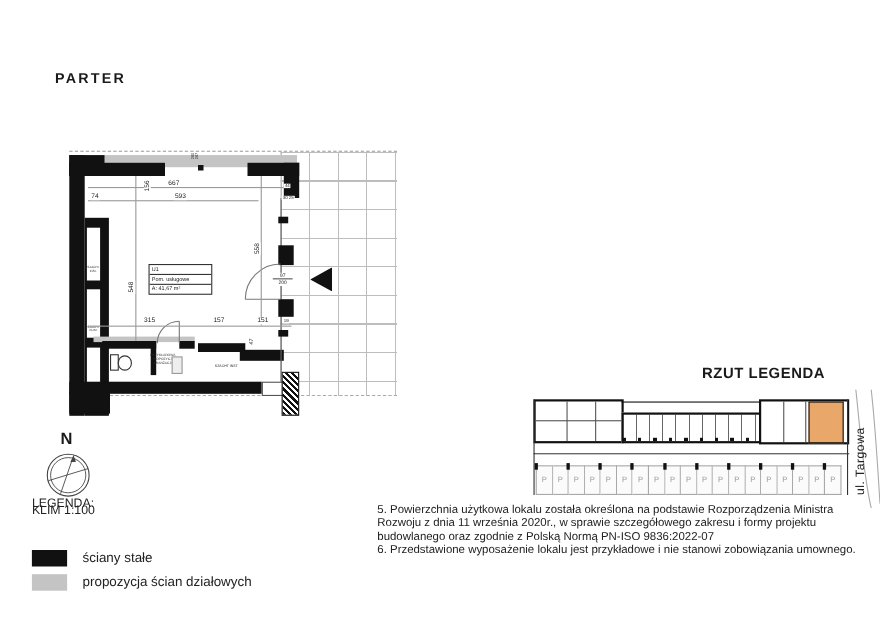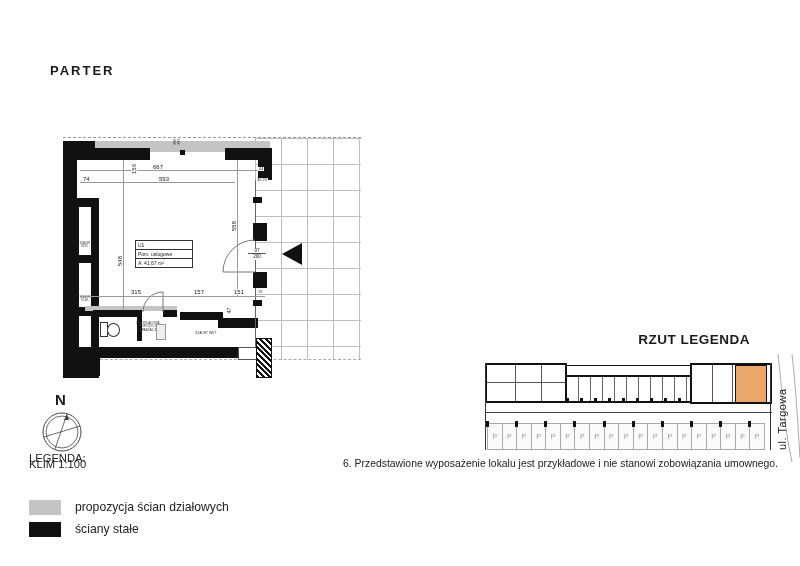--- a/index.html
+++ b/index.html
@@ -159,30 +159,31 @@
     <circle cx="22" cy="22" r="16" fill="none" stroke="#444" stroke-width="0.8"></circle>
     <line x1="4" y1="27" x2="40" y2="16" stroke="#444" stroke-width="0.8"></line>
     <line x1="15" y1="39" x2="27" y2="4" stroke="#444" stroke-width="0.8"></line>
     <polygon points="27,4 24,10 29,10" fill="#444"></polygon>
   </svg>
 
   <div class="scale">KLIM 1:100</div>
   <div class="legtitle">LEGENDA:</div>
   <div class="legend-items">
       <div class="legrow">
+        <div class="legsw" style="background: rgb(17, 17, 17);"></div>
+        <span class="leglabel">ściany stałe</span>
+      </div>
+      <div class="legrow">
         <div class="legsw" style="background: rgb(196, 196, 196);"></div>
         <span class="leglabel">propozycja ścian działowych</span>
       </div>
-      <div class="legrow">
-        <div class="legsw" style="background: rgb(17, 17, 17);"></div>
-        <span class="leglabel">ściany stałe</span>
-      </div>
     </div>
 
   <div class="notes">
+      <div>5. Powierzchnia użytkowa lokalu została określona na podstawie Rozporządzenia Ministra Rozwoju z dnia 11 września 2020r., w sprawie szczegółowego zakresu i formy projektu budowlanego oraz zgodnie z Polską Normą PN-ISO 9836:2022-07</div>
       <div>6. Przedstawione wyposażenie lokalu jest przykładowe i nie stanowi zobowiązania umownego.</div>
     </div>
 
   <div class="mini">
     <div class="mini-title">RZUT LEGENDA</div>
     <div class="bl" style="left:5px;top:31px;width:82px;height:40px;">
       <div class="bl-line" style="left:28px;top:0;width:1px;height:100%;"></div>
       <div class="bl-line" style="left:54px;top:0;width:1px;height:100%;"></div>
       <div class="bl-line" style="left:0;top:17px;width:100%;height:1px;"></div>
     </div>

